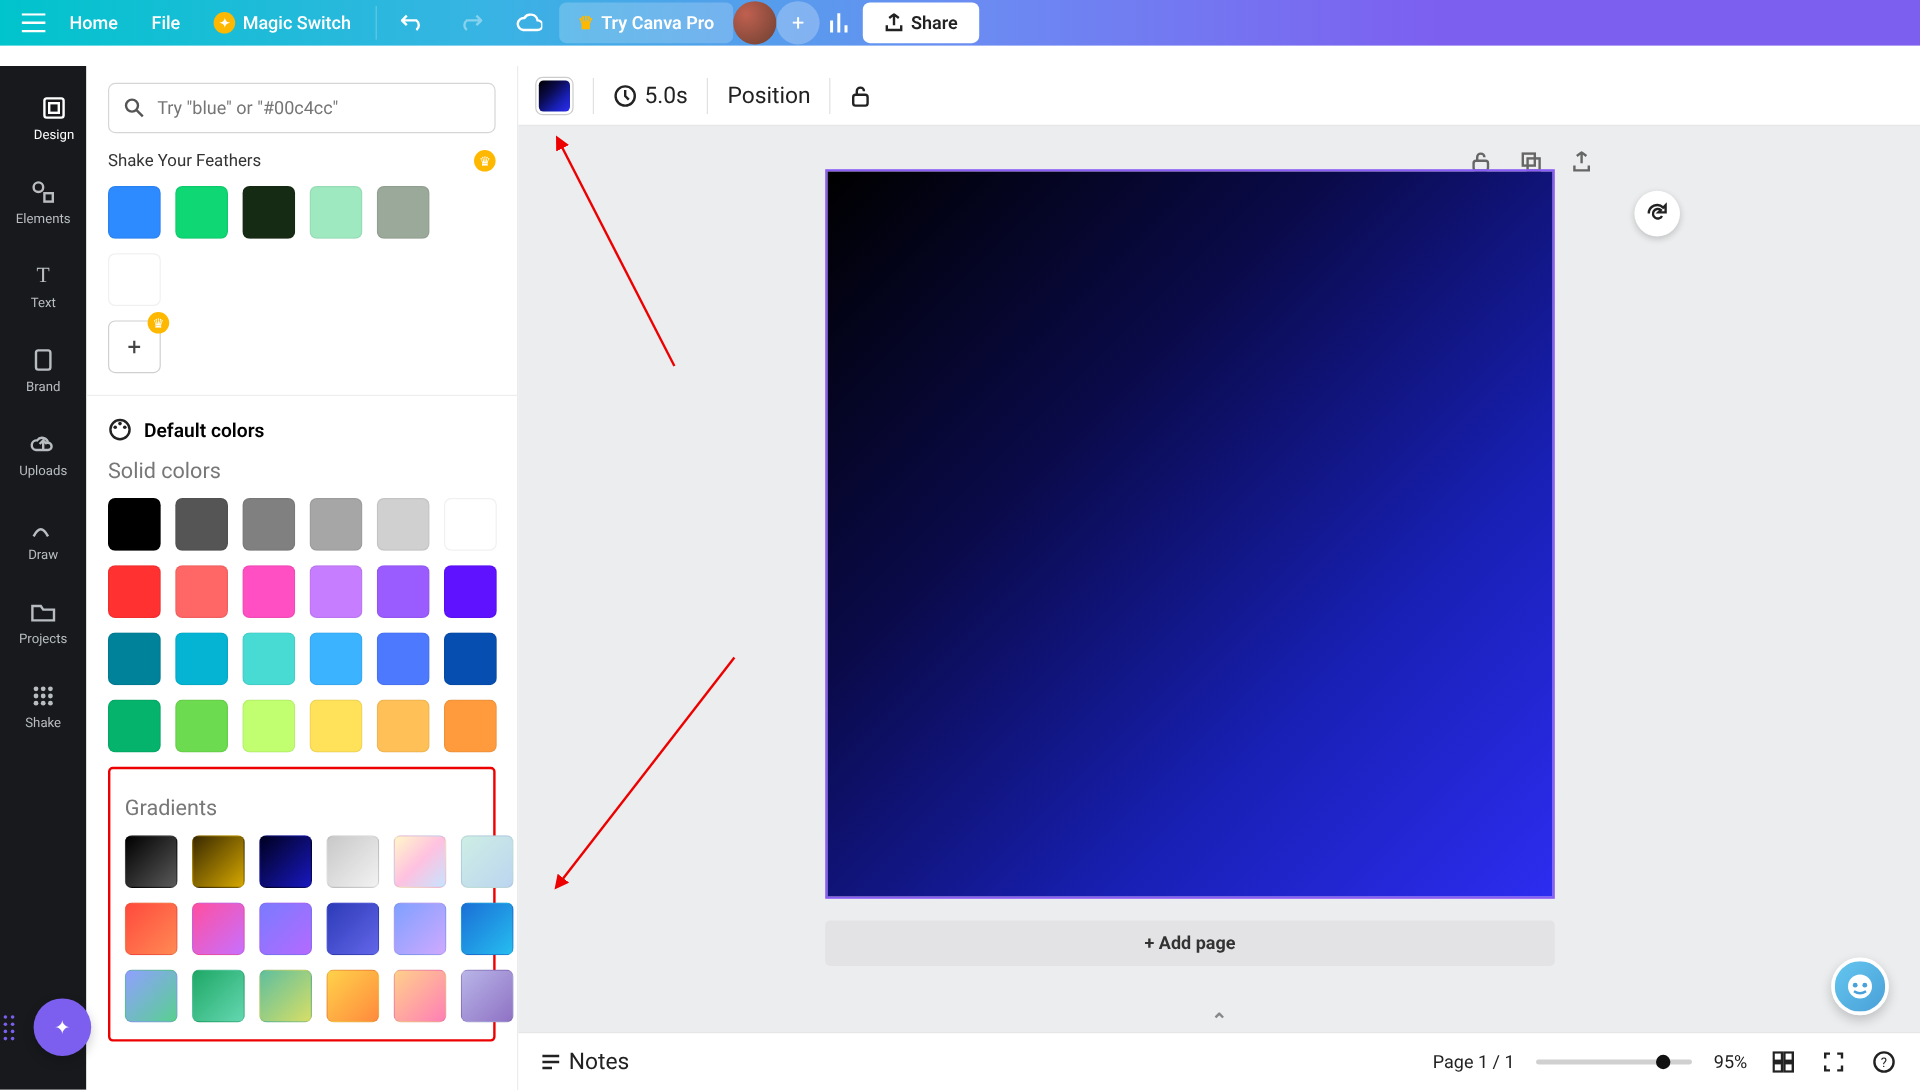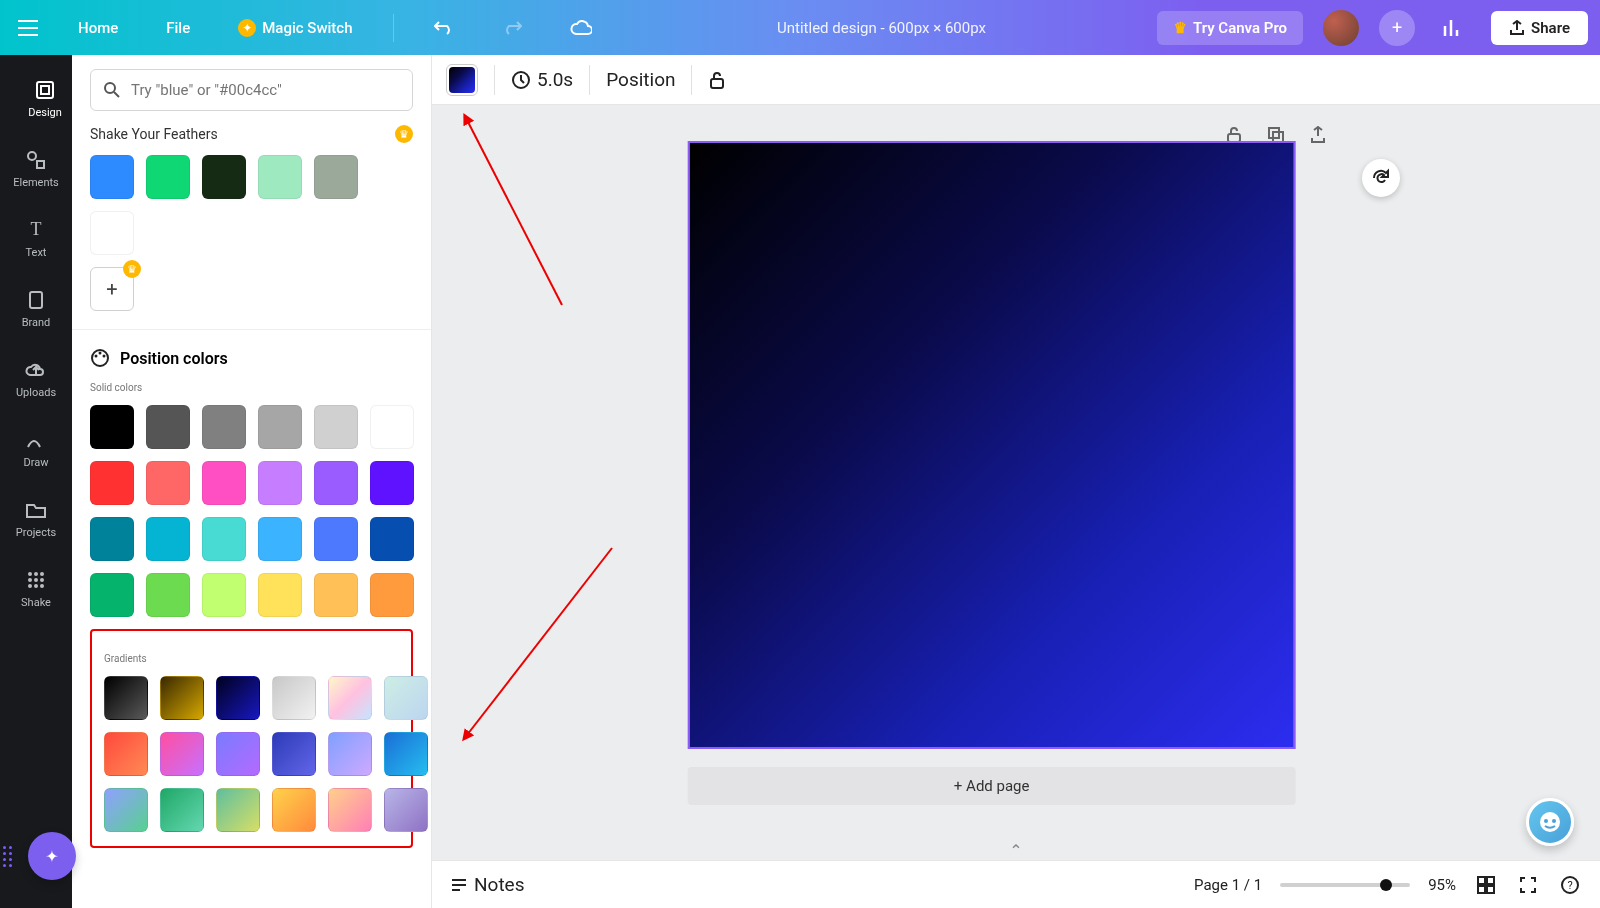--- a/index.html
+++ b/index.html
@@ -1,19 +1,19 @@
 <!DOCTYPE html>
 <html><head>
 <meta charset="utf-8">
 <style>
 * { box-sizing: border-box; margin: 0; padding: 0; font-family: -apple-system, BlinkMacSystemFont, "Segoe UI", Roboto, sans-serif; }
 html, body { width: 1600px; height: 908px; overflow: hidden; background: #fff; }
 
 
-.topbar { height: 55px; display:flex; align-items:center; padding:0 12px; gap:20px;
+.topbar { height: 38px; display:flex; align-items:center; padding:0 12px; gap:0;
   background: linear-gradient(90deg,#00c4cc 0%,#37b4e3 25%,#6a8df2 50%,#7d5ff0 75%,#7d5ff0 100%);
   color:#fff; font-size:15px; }
 .hamburger { width:32px; height:32px; display:flex; align-items:center; justify-content:center; cursor:pointer; }
 .top-btn { padding:6px 14px; border-radius:4px; cursor:pointer; font-weight:500; display:flex; align-items:center; gap:6px; }
 .magic-icon { width:18px; height:18px; background:#ffb800; border-radius:50%; display:flex; align-items:center; justify-content:center; font-size:12px; }
 .topbar .spacer { flex:1; text-align:center; color:rgba(255,255,255,.9); font-size:15px; }
 .try-pro { background:rgba(255,255,255,.2); padding:8px 16px; border-radius:6px; display:flex; align-items:center; gap:6px; cursor:pointer; font-weight:600; }
 .avatar { width:36px; height:36px; border-radius:50%; background:radial-gradient(circle at 30% 30%,#c06050,#6d4030); }
 .plus-circ { width:36px; height:36px; border-radius:50%; background:rgba(255,255,255,.25); display:flex; align-items:center; justify-content:center; font-size:18px; cursor:pointer; }
 .insight-btn { width:36px; height:36px; display:flex; align-items:center; justify-content:center; cursor:pointer; }
@@ -31,33 +31,33 @@
 .search { display:flex; align-items:center; gap:10px; border:1px solid #d6d6d6; border-radius:6px; padding:8px 12px; height:42px; }
 .search input { border:0; outline:0; flex:1; font-size:15px; }
 .sect-label { font-size:14px; color:#333; margin-top:14px; display:flex; align-items:center; gap:20px; }
 .crown { width:18px; height:18px; border-radius:50%; background:#ffb800; color:#fff; font-size:11px; display:flex; align-items:center; justify-content:center; margin-left:auto; }
 .sw-row { display:flex; gap:12px; margin-top:12px; flex-wrap:wrap; }
 .swatch { width:44px; height:44px; border-radius:6px; cursor:pointer; border:1px solid rgba(0,0,0,.06); position:relative; }
 .add-sw { background:#fff; border:1px solid #d0d0d0; display:flex; align-items:center; justify-content:center; font-size:20px; color:#444; }
 .lilcrown { position:absolute; top:-8px; right:-8px; width:18px; height:18px; border-radius:50%; background:#ffb800; color:#fff; font-size:11px; display:flex; align-items:center; justify-content:center; }
 .panel hr { border:0; height:1px; background:#eee; margin:18px -18px; }
 .default-hdr { display:flex; align-items:center; gap:10px; font-weight:600; font-size:16px; }
-.sub-lbl { color:#777; font-size:10px; margin-top:14px; }
+.sub-lbl { color:#777; font-size:18px; margin-top:14px; }
 .grid6 { display:grid; grid-template-columns:repeat(6,44px); gap:12px; margin-top:12px; }
 .grad-box { border:2px solid #ec0000; border-radius:4px; padding:10px 12px 14px; margin-top:12px; }
 
 
 .ctxbar { position:absolute; left:432px; right:0; top:55px; height:50px; border-bottom:1px solid #e6e6e6; background:#fff; display:flex; align-items:center; padding:0 14px; gap:16px; }
 .color-chip { width:32px; height:32px; border-radius:6px; border:1px solid #ccc; padding:2px; cursor:pointer; }
 .color-chip-inner { width:100%; height:100%; border-radius:4px; background:linear-gradient(135deg,#000 0%,#0a0a4a 35%,#1820b5 70%,#2c2df0 100%); }
 .ctx-divider { width:1px; height:30px; background:#e0e0e0; }
 .ctx-item { display:flex; align-items:center; gap:6px; font-size:19px; color:#222; cursor:pointer; }
 
 
-.canvas-area { position:absolute; left:432px; right:0; top:105px; bottom:48px; background:#ecedee; overflow:hidden; }
+.canvas-area { position:absolute; left:432px; right:0; top:105px; bottom:48px; background:#ecedee; overflow:hidden;font-weight:bold; }
 .canvas-tools-tr { position:absolute; top:18px; right:270px; display:flex; gap:18px; }
 .mini-tool { width:24px; height:24px; display:flex; align-items:center; justify-content:center; color:#666; cursor:pointer; }
 .regen { position:absolute; top:54px; right:200px; width:38px; height:38px; border-radius:50%; background:#fff; box-shadow:0 2px 6px rgba(0,0,0,.2); display:flex; align-items:center; justify-content:center; cursor:pointer; }
 .page { position:absolute; top:36px; left:50%; transform:translateX(-54%); width:608px; height:608px; border:2px solid #8b5cf6; }
 .page-inner { width:100%; height:100%; background:linear-gradient(135deg,#000 0%,#0a0a4a 35%,#1820b5 70%,#2c2df0 100%); }
 .add-page { position:absolute; top:662px; left:50%; transform:translateX(-54%); width:608px; height:38px; background:#e3e3e5; display:flex; align-items:center; justify-content:center; color:#333; font-size:15px; cursor:pointer; border-radius:4px; }
 
 
 .bottombar { position:absolute; left:432px; right:0; bottom:0; height:48px; background:#fff; border-top:1px solid #e6e6e6; display:flex; align-items:center; padding:0 18px; gap:18px; font-size:15px; color:#222; }
 .bottom-spacer { flex:1; }
@@ -96,21 +96,20 @@
   <div class="top-btn" style="opacity:.4">
       <svg width="20" height="16" viewBox="0 0 20 16">
         <path d="M15 2l4 4-4 4M19 6H7a5 5 0 0 0 0 8" fill="none" stroke="#fff" stroke-width="2"></path>
       </svg>
     </div>
   <div class="top-btn">
       <svg width="22" height="16" viewBox="0 0 22 16">
         <path d="M6 14a5 5 0 0 1 1-10 6 6 0 0 1 11 2 4 4 0 0 1 0 8H6z" fill="none" stroke="#fff" stroke-width="2"></path>
       </svg>
     </div>
-  <div class="spacer">Untitled design - 600px × 600px</div>
   <div class="try-pro">
     <span style="color:#ffb800">♛</span>
     <span>Try Canva Pro</span>
   </div>
   <div class="avatar"></div>
   <div class="plus-circ">+</div>
   <div class="insight-btn">
       <svg width="22" height="20" viewBox="0 0 22 20">
         <path d="M3 18V8m6 10V2m6 16v-6" stroke="#fff" stroke-width="2.5" fill="none"></path>
       </svg>
@@ -222,21 +221,21 @@
     </div>
   </div>
   <hr>
   <div class="default-hdr">
     <svg width="20" height="20" viewBox="0 0 20 20">
         <circle cx="10" cy="10" r="8" fill="none" stroke="#222" stroke-width="2"></circle>
         <circle cx="6" cy="8" r="1.5" fill="#222"></circle>
         <circle cx="10" cy="5" r="1.5" fill="#222"></circle>
         <circle cx="14" cy="8" r="1.5" fill="#222"></circle>
       </svg>
-    <span>Position colors</span>
+    <span>Default colors</span>
   </div>
   <div class="sub-lbl">Solid colors</div>
   <div class="grid6" id="solid-grid">
       <div class="swatch" style="background: rgb(0, 0, 0);"></div>
       <div class="swatch" style="background: rgb(85, 85, 85);"></div>
       <div class="swatch" style="background: rgb(128, 128, 128);"></div>
       <div class="swatch" style="background: rgb(166, 166, 166);"></div>
       <div class="swatch" style="background: rgb(208, 208, 208);"></div>
       <div class="swatch" style="background: rgb(255, 255, 255);"></div>
       <div class="swatch" style="background: rgb(255, 49, 49);"></div>

